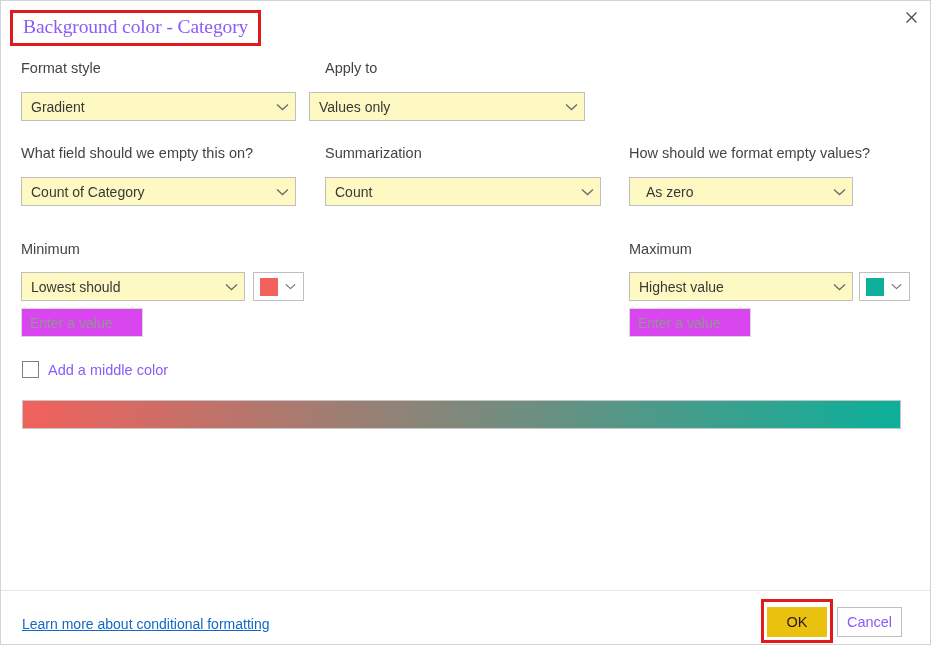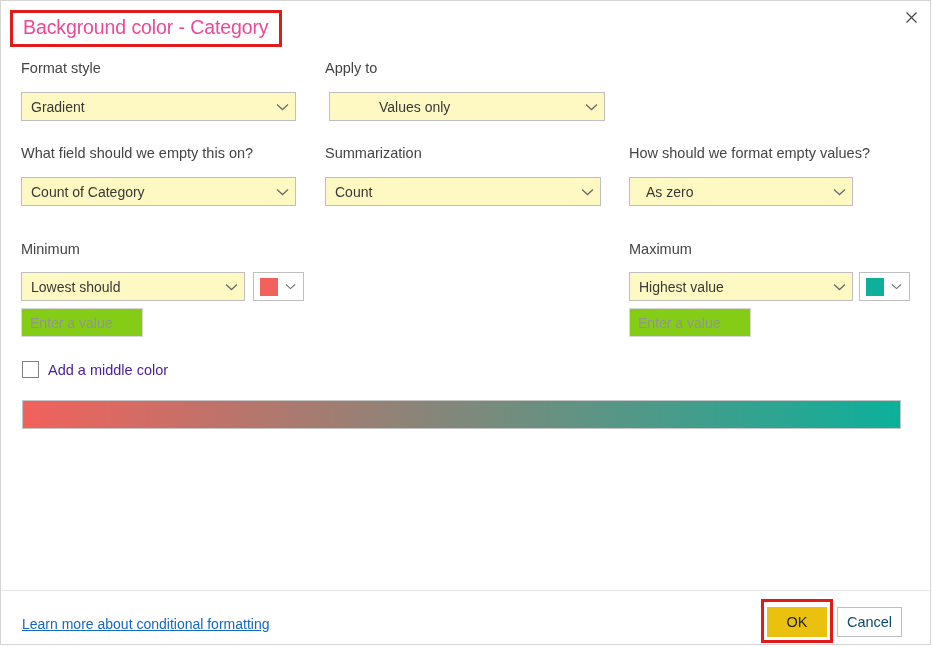--- a/index.html
+++ b/index.html
@@ -46,23 +46,24 @@
   .title-wrap {
     position: absolute;
     left: 9px;
     top: 9px;
     border: 3px solid #e01b1b;
     padding: 3px 10px 5px 10px;
     box-sizing: border-box;
   }
   .title-text {
     font-size: 19.5px;
-    color: #ec4899;
+    color: #8b5cf6;
     letter-spacing: -0.1px;
     white-space: nowrap;
+    font-family: Liberation Serif, serif;
   }
 
   
   .field-label {
     position: absolute;
     font-size: 14.5px;
     color: #444444;
     white-space: nowrap;
   }
 
@@ -91,21 +92,21 @@
     align-items: center;
     justify-content: center;
     flex: 0 0 26px;
   }
   .chev svg { display: block; }
 
   .textinput {
     position: absolute;
     box-sizing: border-box;
     border: 1px solid #d8d8d8;
-    background: #84cc16;
+    background: #d946ef;
     height: 29px;
     display: flex;
     align-items: flex-start;
   }
   .textinput input {
     border: none;
     outline: none;
     background: transparent;
     width: 100%;
     height: 100%;
@@ -151,21 +152,21 @@
     width: 17px;
     height: 17px;
     border: 1px solid #808080;
     background: #ffffff;
     box-sizing: border-box;
     flex: 0 0 17px;
   }
   .checkrow .check-label {
     margin-left: 9px;
     font-size: 14.5px;
-    color: #4c1d95;
+    color: #8b5cf6;
     white-space: nowrap;
   }
 
   
   .gradient-bar {
     position: absolute;
     border: 1px solid #c6c6c6;
     box-sizing: border-box;
   }
 
@@ -203,21 +204,21 @@
     font-family: "Liberation Sans", sans-serif;
   }
   .btn-ok {
     background: #ebc110;
     border: 1px solid #ebc110;
     color: #1e1e1e;
   }
   .btn-cancel {
     background: #ffffff;
     border: 1px solid #bfbfbf;
-    color: #0c4a6e;
+    color: #8b5cf6;
   }
 </style>
 </head>
 <body>
 
 <div class="dialog">
 
   <button class="close-btn">
     <svg width="11" height="11" viewBox="0 0 11 11">
       <line x1="0.5" y1="0.5" x2="10.5" y2="10.5" stroke="#4a4a4a" stroke-width="1.2"></line>
@@ -233,21 +234,21 @@
   <div class="combo" style="left:20px; top:91px; width:275px;">
     <span class="combo-value">Gradient</span>
     <span class="chev">
       <svg width="13" height="8" viewBox="0 0 13 8">
           <polyline points="1,1.5 6.5,6.5 12,1.5" fill="none" stroke="#6b6b6b" stroke-width="1.3"></polyline>
         </svg>
     </span>
   </div>
 
   <div class="field-label" style="left:324px; top:59px;">Apply to</div>
-  <div class="combo" style="left:328px; top:91px; width:276px;padding-left:40px;">
+  <div class="combo" style="left:308px; top:91px; width:276px;">
     <span class="combo-value">Values only</span>
     <span class="chev">
       <svg width="13" height="8" viewBox="0 0 13 8">
           <polyline points="1,1.5 6.5,6.5 12,1.5" fill="none" stroke="#6b6b6b" stroke-width="1.3"></polyline>
         </svg>
     </span>
   </div>
 
   <div class="field-label" style="left:20px; top:144px;">What field should we empty this on?</div>
   <div class="combo" style="left:20px; top:176px; width:275px;">

